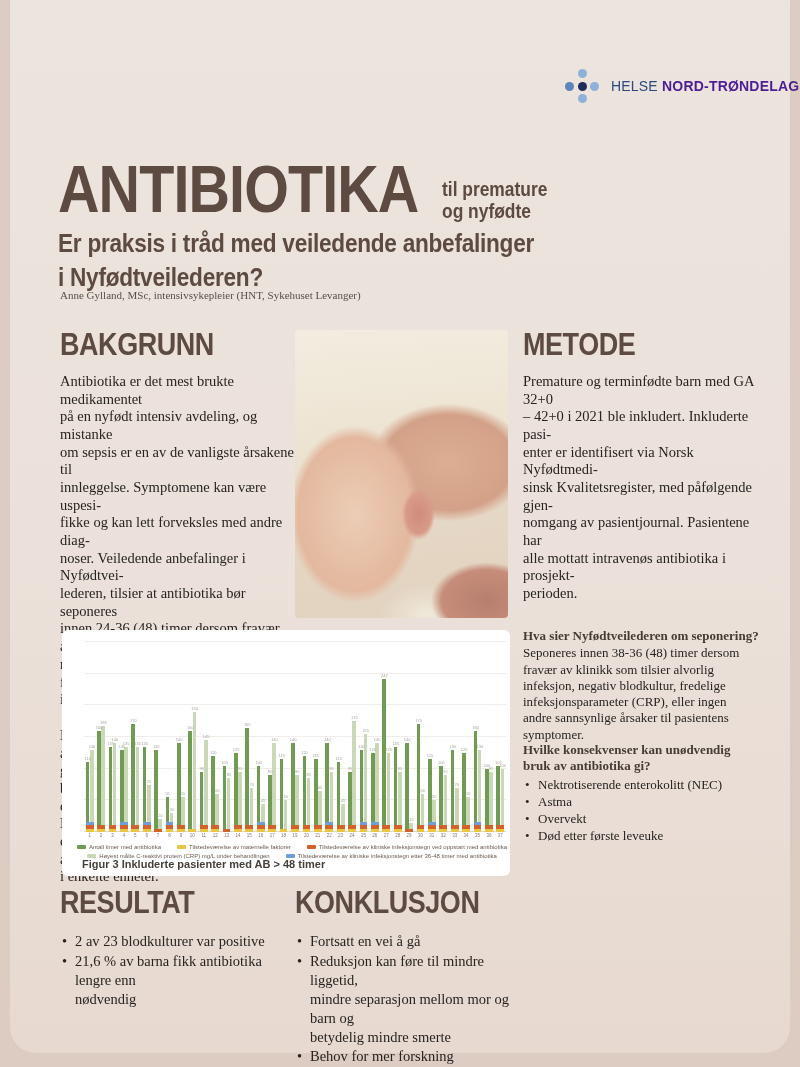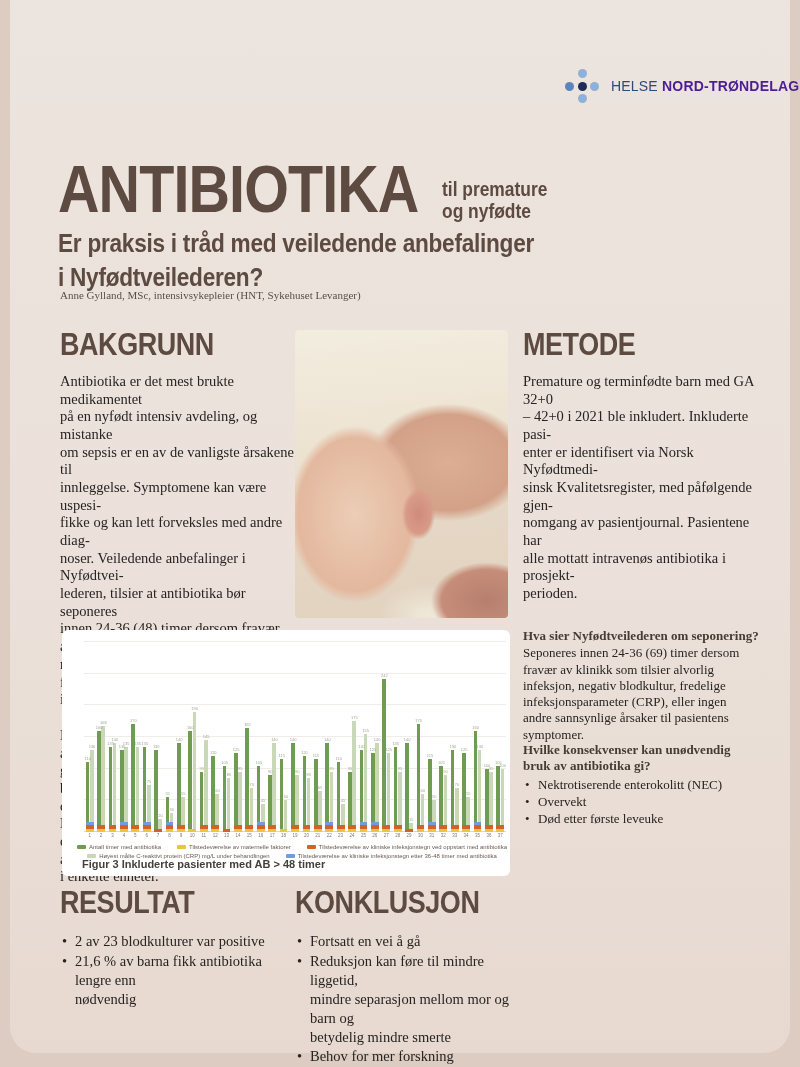--- a/index.html
+++ b/index.html
@@ -128,33 +128,34 @@
 – 42+0 i 2021 ble inkludert. Inkluderte pasi-
 enter er identifisert via Norsk Nyfødtmedi-
 sinsk Kvalitetsregister, med påfølgende gjen-
 nomgang av pasientjournal. Pasientene har
 alle mottatt intravenøs antibiotika i prosjekt-
 perioden.</p>
 </div>
 
 <div class="abs qblock" style="top:628px;">
   <p class="qhead">Hva sier Nyfødtveilederen om seponering?</p>
-  <p class="qbody">Seponeres innen 24-36 (69) timer dersom
+  <p class="qbody">Seponeres innen 38-36 (48) timer dersom
 fravær av klinikk som tilsier alvorlig
 infeksjon, negativ blodkultur, fredelige
 infeksjonsparameter (CRP), eller ingen
 andre sannsynlige årsaker til pasientens
 symptomer.</p>
 </div>
 
 <div class="abs qblock" style="top:742px;">
   <p class="qhead">Hvilke konsekvenser kan unødvendig
 bruk av antibiotika gi?</p>
   <ul class="blist">
     <li><span>Nektrotiserende enterokolitt (NEC)</span></li>
+    <li><span>Astma</span></li>
     <li><span>Overvekt</span></li>
     <li><span>Død etter første leveuke</span></li>
   </ul>
 </div>
 
 <div class="abs chart-panel">
   <div class="plot">
       <div class="gridline" style="bottom: 31.6667px;"></div>
       <div class="gridline" style="bottom: 63.3333px;"></div>
       <div class="gridline" style="bottom: 95px;"></div>

